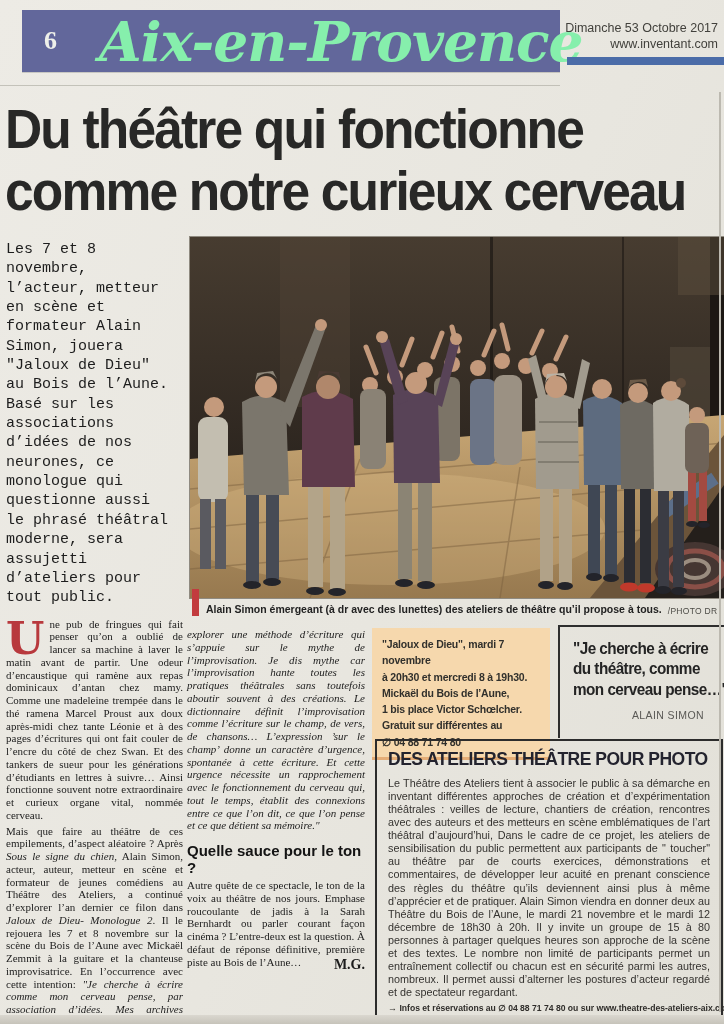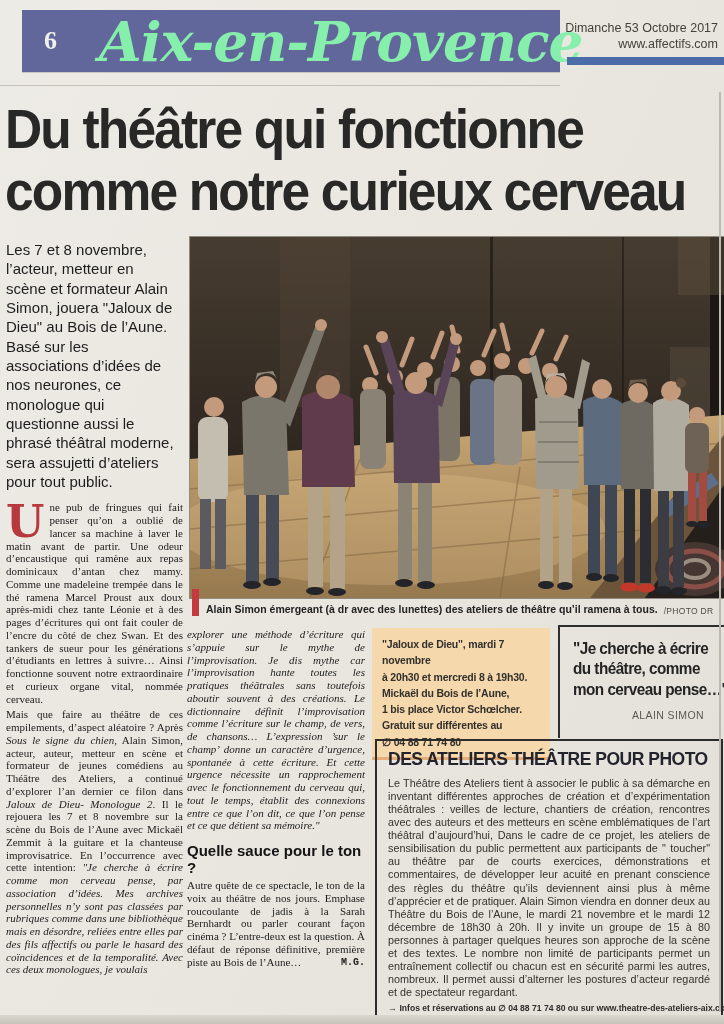--- a/index.html
+++ b/index.html
@@ -16,28 +16,28 @@
   .header-right{position:absolute;right:6px;top:20px;text-align:right;color:#42413c;
                 font-size:12.5px;line-height:1.28;}
   .header-bar{position:absolute;left:567px;top:57px;width:157px;height:8px;background:#4b6ca8;}
   .header-rule{position:absolute;left:0;top:85px;width:560px;height:1px;background:#a9a69d;opacity:.6;}
   
   .headline{position:absolute;left:5px;top:98px;width:718px;color:#282827;font-weight:bold;}
   .headline .hl{font-size:56px;letter-spacing:-2px;line-height:1.1;white-space:nowrap;
                 transform:scaleX(.92);transform-origin:0 50%;}
   
   .col1{position:absolute;left:6px;top:240px;width:177px;}
-  .standfirst{font-size:15px;line-height:1.29;color:#1d1d1d;margin:0 9px 10px 0;}
+  .standfirst{font-size:15px;line-height:1.29;color:#1d1d1d;margin:0 9px 10px 0;font-family:Liberation Mono, monospace;}
   .body-serif{font-family:"Liberation Serif",serif;font-size:11px;line-height:1.16;
               text-align:justify;color:#1c1c1c;margin:0 0 3px 0;}
   .dropcap{float:left;font-family:"DejaVu Serif",serif;font-weight:bold;color:#b8393d;
            font-size:44px;line-height:.8;margin:3px 5px 0 0;}
   .col2{position:absolute;left:187px;top:628px;width:178px;}
   .subhead{font-size:15px;font-weight:bold;color:#141414;margin:10px 0 3px 0;}
-  .mg{font-weight:bold;float:right;font-size:10px;font-family:Liberation Mono, monospace;padding-top:1px;}
+  .mg{font-weight:bold;float:right;font-size:14px;font-family:Liberation Serif, serif;padding-top:1px;}
   
   .photo-wrap{position:absolute;left:190px;top:237px;width:534px;height:361px;
               outline:1px solid #8f8a80;}
   .caption-row{position:absolute;left:190px;top:601px;width:534px;display:flex;align-items:flex-start;}
   .caption-bar{width:7px;height:27px;background:#c23b3e;margin:-12px 7px 0 2px;flex:none;}
   .caption-text{font-size:10.5px;font-weight:bold;color:#222;white-space:nowrap;padding-top:2px;}
   .caption-credit{font-size:8.5px;color:#4c4b46;margin-left:6px;white-space:nowrap;padding-top:5px;letter-spacing:.3px;}
   
   .infobox{position:absolute;left:372px;top:628px;width:178px;background:#f6d8ad;
            border-bottom:3px solid #e5ad77;padding:8px 9px 7px 10px;box-sizing:border-box;}
@@ -66,21 +66,21 @@
 <body>
 
 <div class="page">
 
   <div class="banner">
     <span class="banner-num">6</span>
     <span class="banner-title">Aix-en-Provence</span>
   </div>
   <div class="header-right">
     <div>Dimanche 53 Octobre 2017</div>
-    <div>www.affectifs.com</div>
+    <div>www.inventant.com</div>
   </div>
   <div class="header-bar"></div>
   <div class="header-rule"></div>
 
   <div class="headline">
     <div class="hl">Du théâtre qui fonctionne</div>
     <div class="hl">comme notre curieux cerveau</div>
   </div>
 
   <div class="photo-wrap">
@@ -244,21 +244,21 @@
         <rect x="495" y="186" width="24" height="50" rx="7" fill="#6e6257"></rect>
         <circle cx="507" cy="178" r="8" fill="#c49a7c"></circle>
         <ellipse cx="502" cy="287" rx="6" ry="3" fill="#23242a"></ellipse>
           <ellipse cx="514" cy="288" rx="6" ry="3" fill="#23242a"></ellipse>
       </g>
     </svg>
   </div>
 
   <div class="caption-row">
     <span class="caption-bar"></span>
-    <span class="caption-text">Alain Simon émergeant (à dr avec des lunettes) des ateliers de théâtre qu’il ramena à tous.</span>
+    <span class="caption-text">Alain Simon émergeant (à dr avec des lunettes) des ateliers de théâtre qu’il propose à tous.</span>
     <span class="caption-credit">/PHOTO DR</span>
   </div>
 
   <div class="col1">
     <p class="standfirst">Les 7 et 8 novembre, l’acteur, metteur en scène et formateur Alain Simon, jouera "Jaloux de Dieu" au Bois de l’Aune. Basé sur les associations d’idées de nos neurones, ce monologue qui questionne aussi le phrasé théâtral moderne, sera assujetti d’ateliers pour tout public.</p>
     <p class="body-serif">
       <span class="dropcap">U</span><span>ne pub de fringues qui fait penser qu’on a oublié de lancer sa machine à laver le matin avant de partir. Une odeur d’encaustique qui ramène aux repas dominicaux d’antan chez mamy. Comme une madeleine trempée dans le thé ramena Marcel Proust aux doux après-midi chez tante Léonie et à des pages d’écritures qui ont fait couler de l’encre du côté de chez Swan. Et des tankers de sueur pour les générations d’étudiants en lettres à suivre… Ainsi fonctionne souvent notre extraordinaire et curieux organe vital, nommée cerveau.</span>
     </p>
     <p class="body-serif">
       <span>Mais que faire au théâtre de ces empilements, d’aspect aléatoire ? Après </span><i>Sous le signe du chien</i><span>, Alain Simon, acteur, auteur, metteur en scène et formateur de jeunes comédiens au Théâtre des Ateliers, a continué d’explorer l’an dernier ce filon dans </span><i>Jaloux de Dieu- Monologue 2</i><span>. Il le rejouera les 7 et 8 novembre sur la scène du Bois de l’Aune avec Mickaël Zemmit à la guitare et la chanteuse improvisatrice. En l’occurrence avec cette intention: </span><i>"Je cherche à écrire comme mon cerveau pense, par association d’idées. Mes archives personnelles n’y sont pas classées par rubriques comme dans une bibliothèque mais en désordre, reliées entre elles par des fils affectifs ou parle le hasard des coïncidences et de la temporalité. Avec ces deux monologues, je voulais</i>

